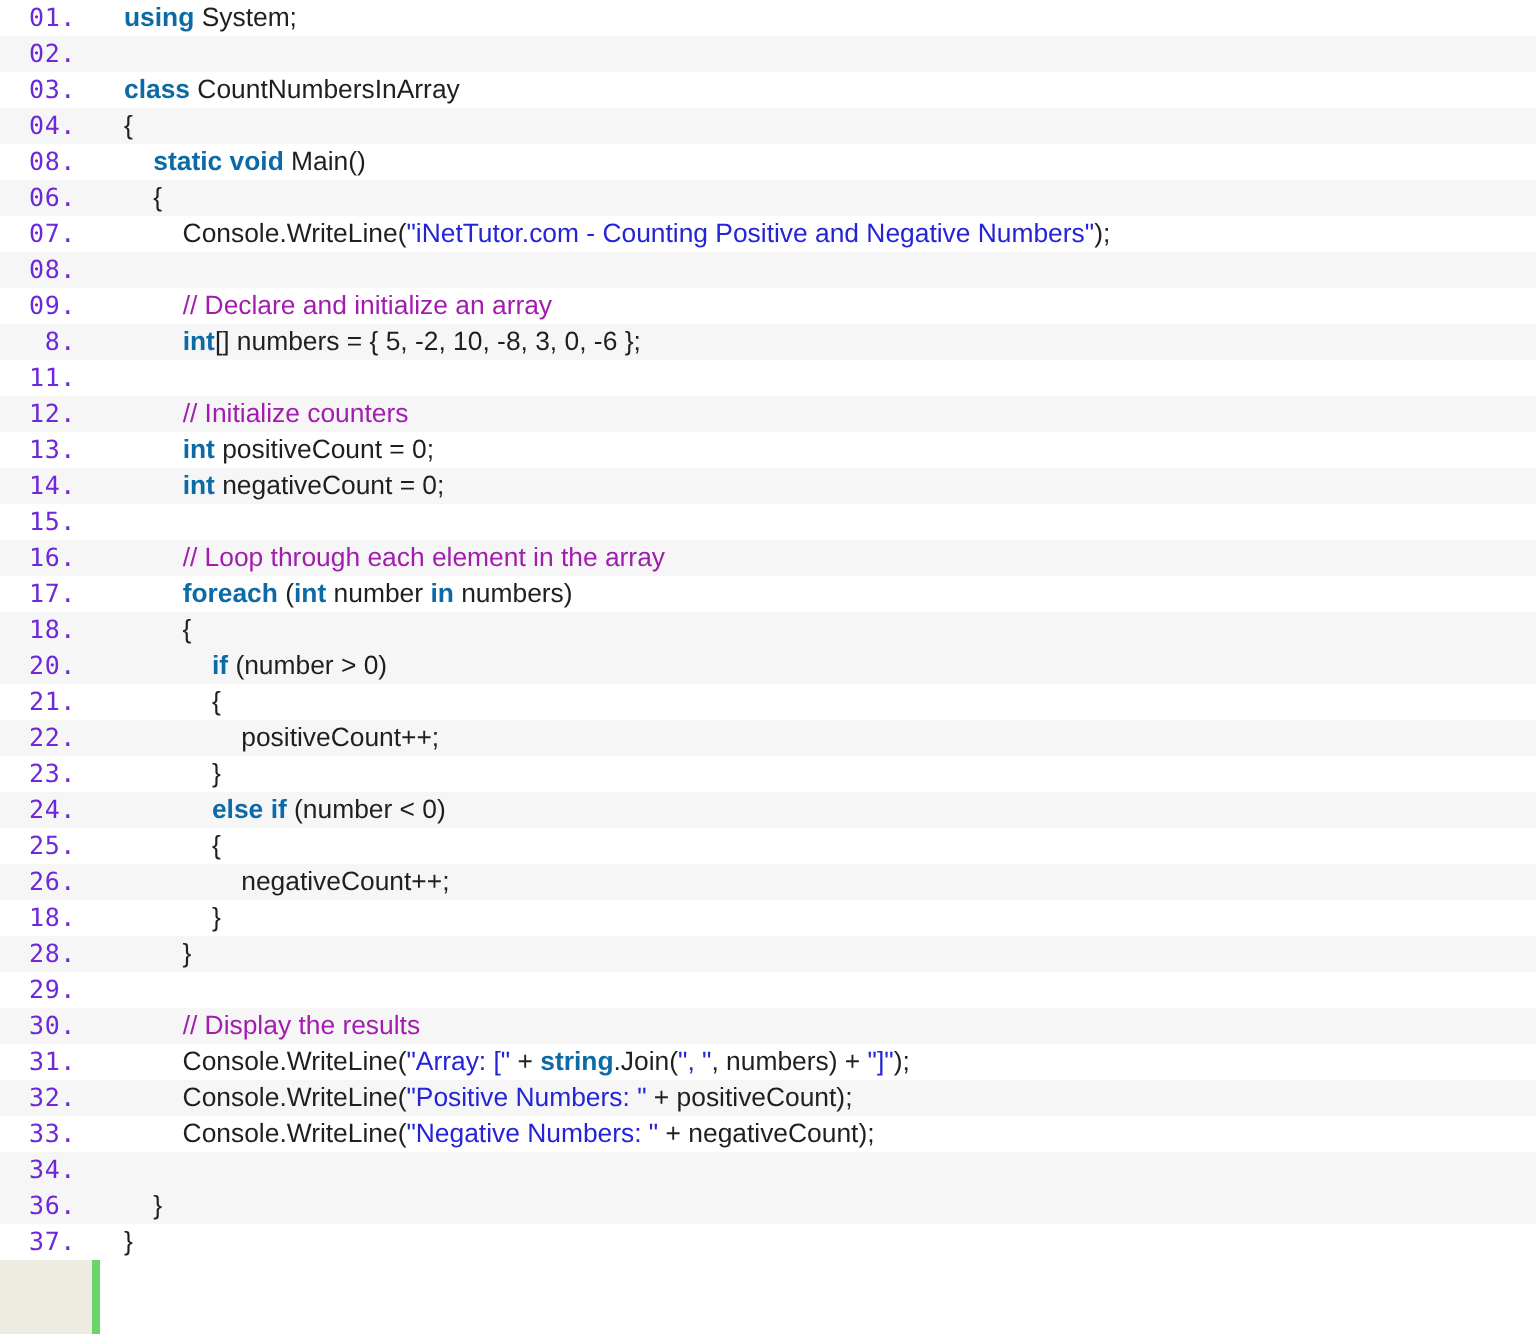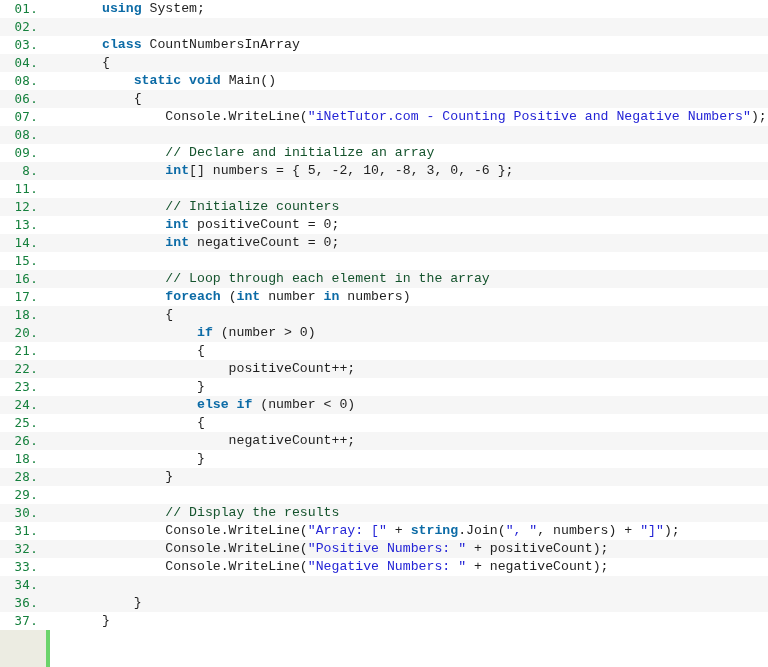--- a/index.html
+++ b/index.html
@@ -56,41 +56,40 @@
   }
   .code-line.odd  { background: #ffffff; }
   .code-line.even { background: #f6f6f6; }
 
   .ln {
     position: absolute;
     left: 0;
     top: 0;
     width: 38px;
     text-align: right;
-    color: #15803d;
+    color: #6d28d9;
     font-size: 12.5px;
     font-family: "DejaVu Sans Mono", "Liberation Mono", monospace;
     letter-spacing: 0.3px;
   }
 
   .src {
     position: absolute;
     left: 62px;
     top: 0;
     right: 0;
     color: #1f1f1f;
     font-size: 13.2px;
-    font-family: Liberation Mono, monospace;
+    font-family: Liberation Sans, sans-serif;
     white-space: pre;
-    margin-left: 40px;
   }
 
   .kw  { color: #0c6ba6; font-weight: bold; }
   .str { color: #2424d6; }
-  .cmt { color: #14532d; }
+  .cmt { color: #a21caf; }
   .pln { color: #1f1f1f; }
 </style>
 </head>
 <body>
 
 <div id="code-block">
   <div class="gutter-bg"></div>
   <div class="gutter-rule"></div>
   <div class="lines" id="lines-host">
       <div class="code-line odd"><span class="ln">01.</span><span class="src"><span class="kw">using</span><span class="pln"> System;</span></span></div>

